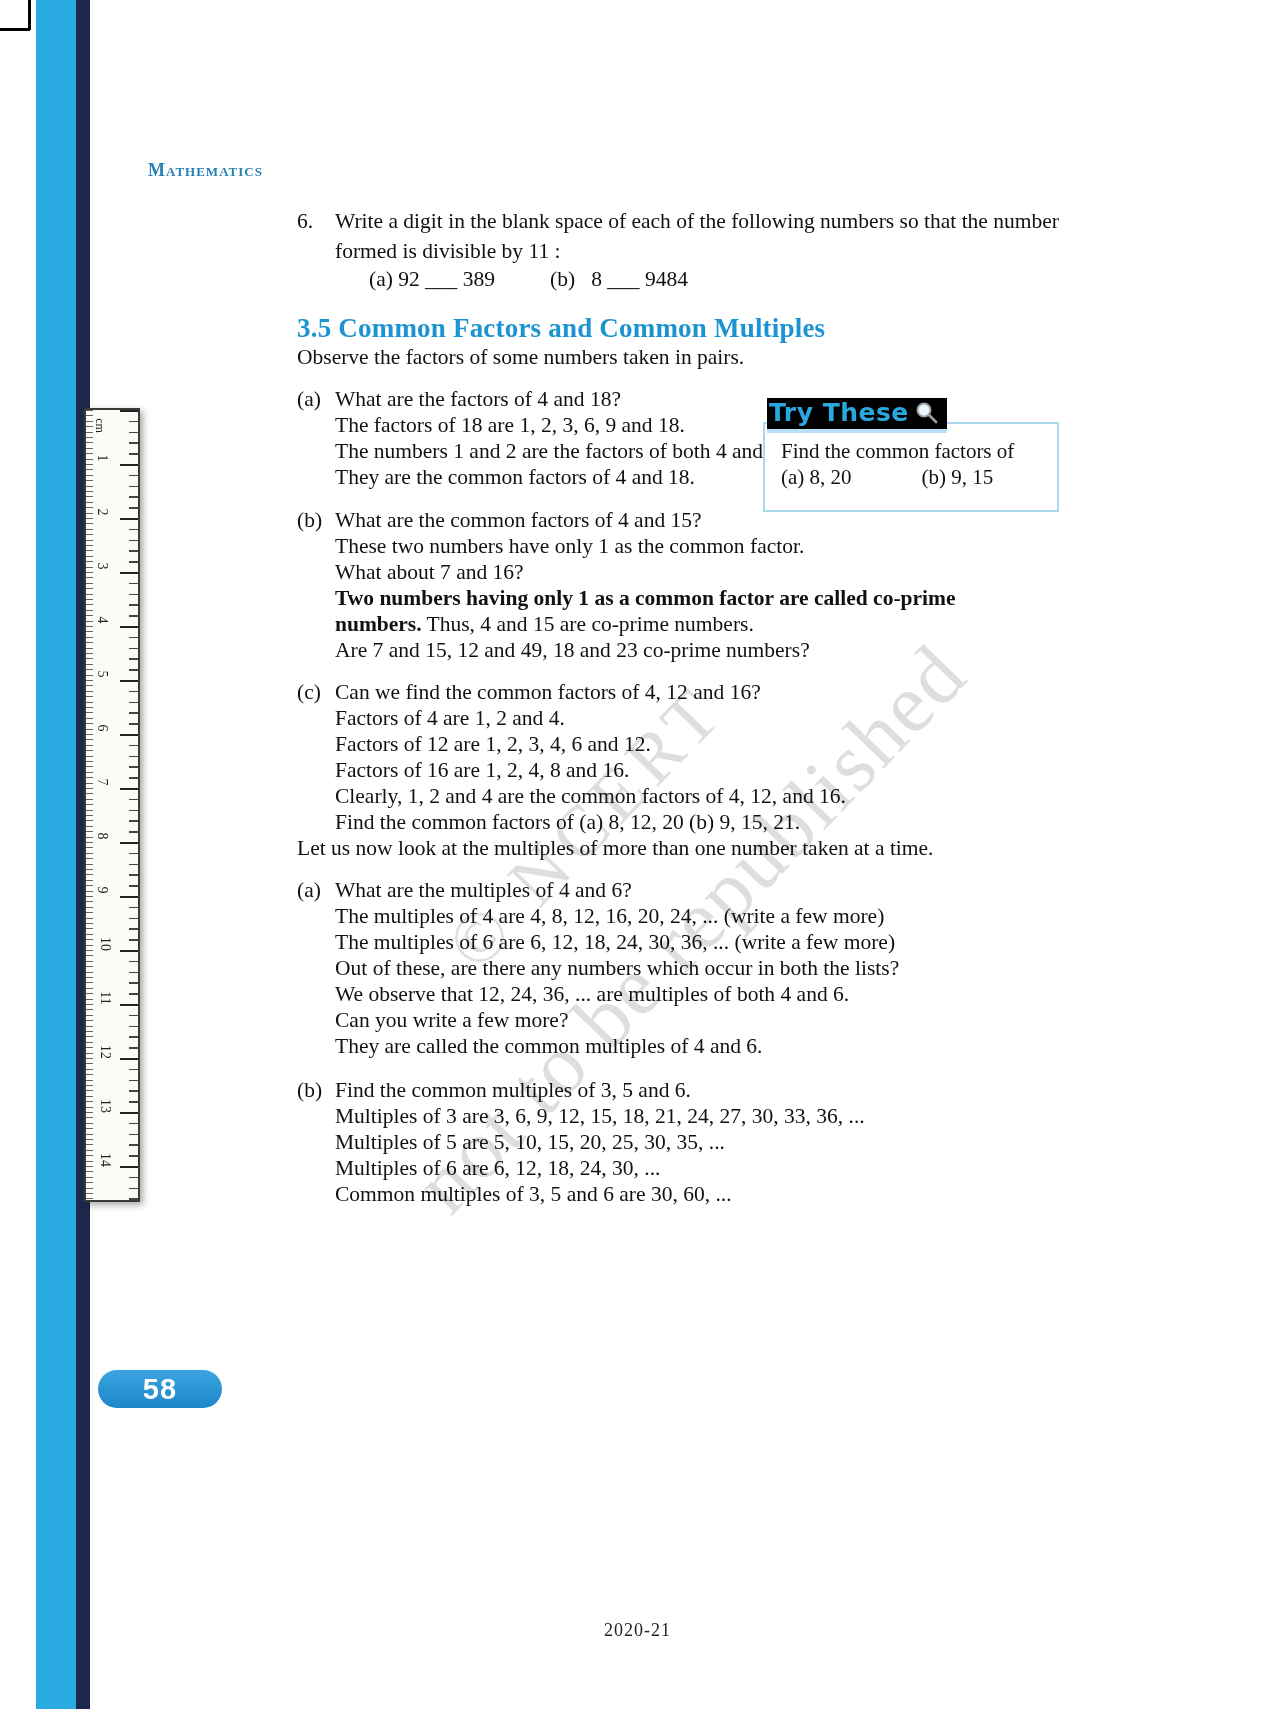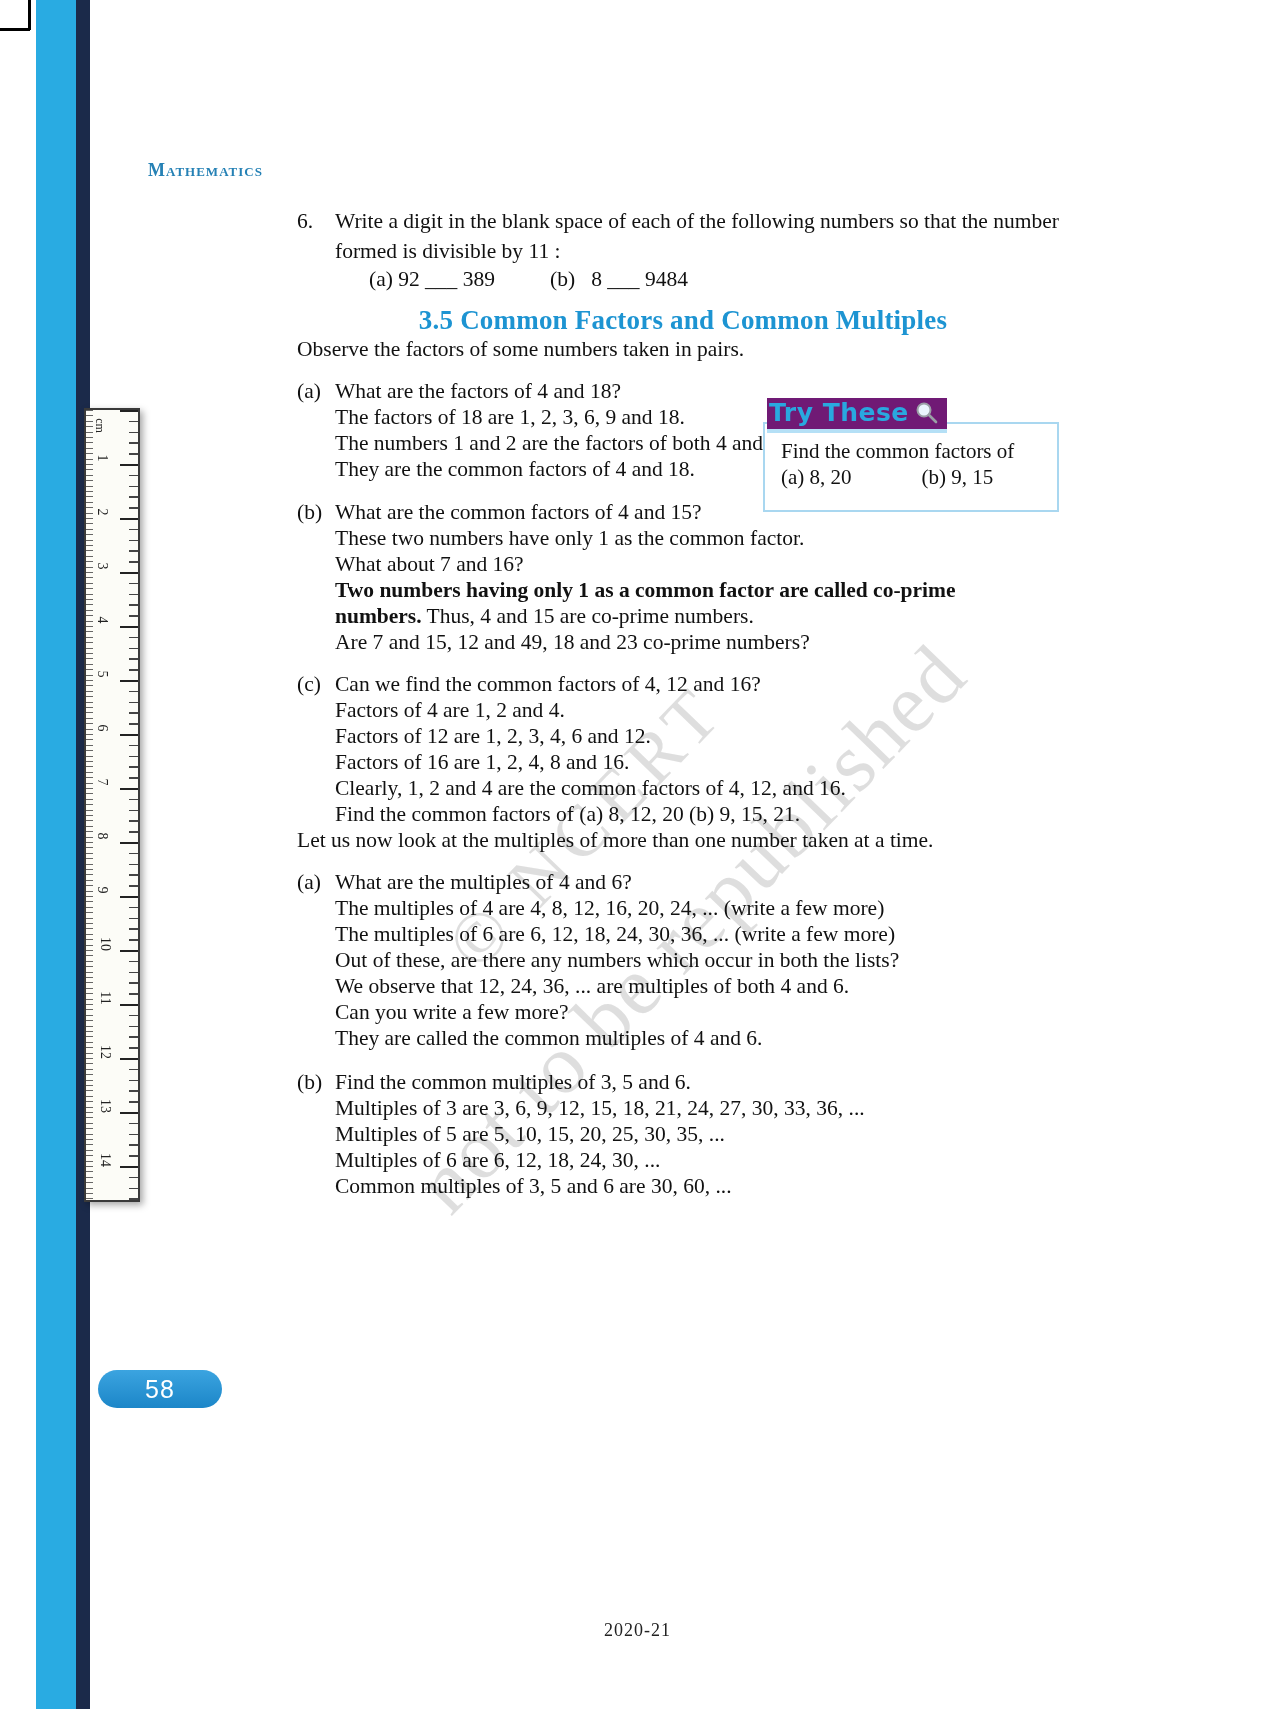--- a/index.html
+++ b/index.html
@@ -42,41 +42,41 @@
   .content{position:absolute;left:297px;top:206px;width:772px;font-size:21.5px;z-index:2;}
   .content p{margin:0;line-height:26px;}
   .lh30{line-height:30px !important;}
   .mt2{margin-top:2px}.mt3{margin-top:3px}.mt4{margin-top:4px}.mt8{margin-top:8px}
   .mt10{margin-top:10px}.mt14{margin-top:14px}.mt16{margin-top:16px}.mt17{margin-top:17px}
   .mt18{margin-top:18px}
   .block{position:relative;padding-left:38px;}
   .block .label{position:absolute;left:0;top:0;line-height:26px;}
   .qnum{position:absolute;left:0;top:0;line-height:30px;}
   .section-heading{font-size:27px;line-height:32px;font-weight:bold;color:var(--heading-blue,#1D94D2);
-    margin:12px 0 0 0;letter-spacing:0.2px;text-align:center;}
+    margin:20px 0 0 0;letter-spacing:0.2px;}
   b{font-weight:bold;}
   .opt-b{margin-left:55px;white-space:pre;}
   .pre{white-space:pre;margin-left:34px;}
 
   
   .try-box{position:absolute;left:763px;top:422px;width:292px;height:86px;background:#fff;
     border:2px solid var(--try-border,#A9D7F0);z-index:2;}
   .try-title{position:absolute;top:-26px;left:2px;display:flex;align-items:center;gap:6px;
-    background:#701a75;padding:0 8px 2px 2px;border-bottom:4px solid #B5E0F6;
+    background:#000000;padding:0 8px 2px 2px;border-bottom:4px solid #B5E0F6;
     font-family:"DejaVu Sans",sans-serif;font-weight:bold;font-size:25px;
     color:var(--try-blue,#29A8DF);letter-spacing:0.5px;}
   .try-inner{padding:14px 0 0 16px;font-size:21px;}
   .try-inner p{margin:0;line-height:26px;}
   .try-item-b{margin-left:70px;}
 
   
   .page-badge{position:absolute;left:98px;top:1370px;width:124px;height:38px;border-radius:19px;
     background:linear-gradient(to bottom,#3BA4E0,var(--badge-blue,#1C86C8));
     display:flex;align-items:center;justify-content:center;z-index:3;}
-  .page-badge span{color:#fff;font-weight:normal;font-size:25px;letter-spacing:1px;
+  .page-badge span{color:#fff;font-weight:bold;font-size:29px;letter-spacing:1px;
     font-family:"Liberation Sans",sans-serif;text-align:center;}
 
   
   .footer{position:absolute;left:0;right:0;top:1620px;text-align:center;font-size:18px;
     letter-spacing:1px;color:#222;z-index:2;}
 
   .mag-icon svg{display:block;}
 </style>
 </head>
 <body>

